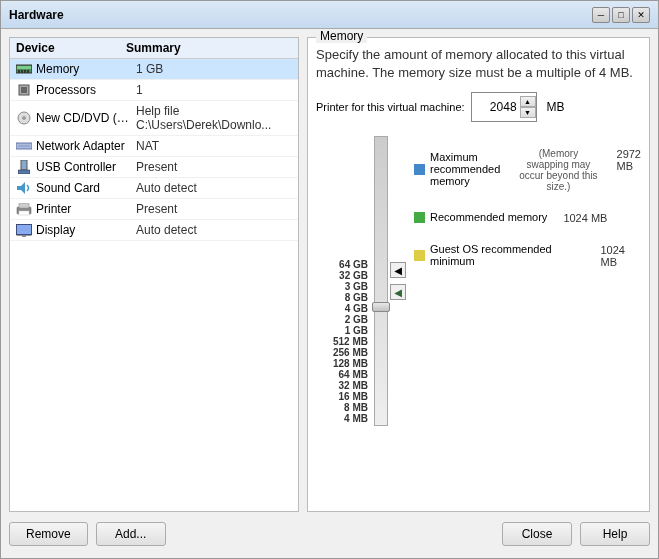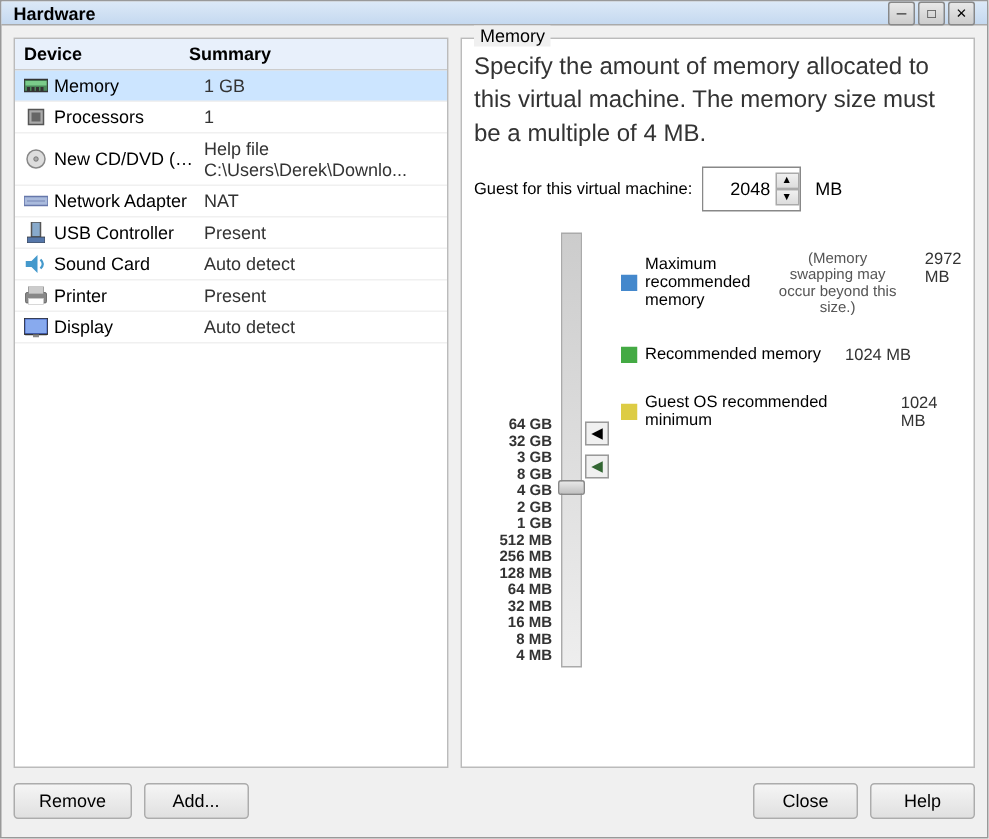--- a/index.html
+++ b/index.html
@@ -22,21 +22,21 @@
       display: flex;
       flex-direction: column;
     }
     .title-bar {
       background: linear-gradient(to bottom, #dce9f7, #c5d9f0);
       padding: 5px 8px;
       display: flex;
       align-items: center;
       justify-content: space-between;
       border-bottom: 1px solid #aaa;
-      height: 16px;
+      height: 28px;
     }
     .title-bar-title {
       font-size: 12px;
       font-weight: bold;
       color: #000;
     }
     .title-bar-controls {
       display: flex;
       gap: 2px;
     }
@@ -119,21 +119,21 @@
     }
     .group-box-title {
       position: absolute;
       top: -9px;
       left: 8px;
       background: #f0f0f0;
       padding: 0 4px;
       font-size: 12px;
     }
     .memory-desc {
-      font-size: 16px;
+      font-size: 13px;
       color: #333;
       margin-bottom: 10px;
       line-height: 1.4;
     }
     .memory-size-row {
       display: flex;
       align-items: center;
       gap: 6px;
       margin-bottom: 14px;
     }
@@ -410,21 +410,21 @@
           </div>
       </div>
 
       <div class="right-panel">
         <div class="group-box">
           <span class="group-box-title">Memory</span>
 
           <p class="memory-desc">Specify the amount of memory allocated to this virtual machine. The memory size must be a multiple of 4 MB.</p>
 
           <div class="memory-size-row">
-            <span class="memory-size-label">Guest for this virtual machine:</span>
+            <span class="memory-size-label">Printer for this virtual machine:</span>
             <div class="memory-input-group">
               <input class="memory-input" type="text" id="mem-val" value="2048" style="">
               <div class="spin-btns">
                 <div class="spin-btn">▲</div>
                 <div class="spin-btn">▼</div>
               </div>
             </div>
             <span class="mb-label">MB</span>
           </div>
 

